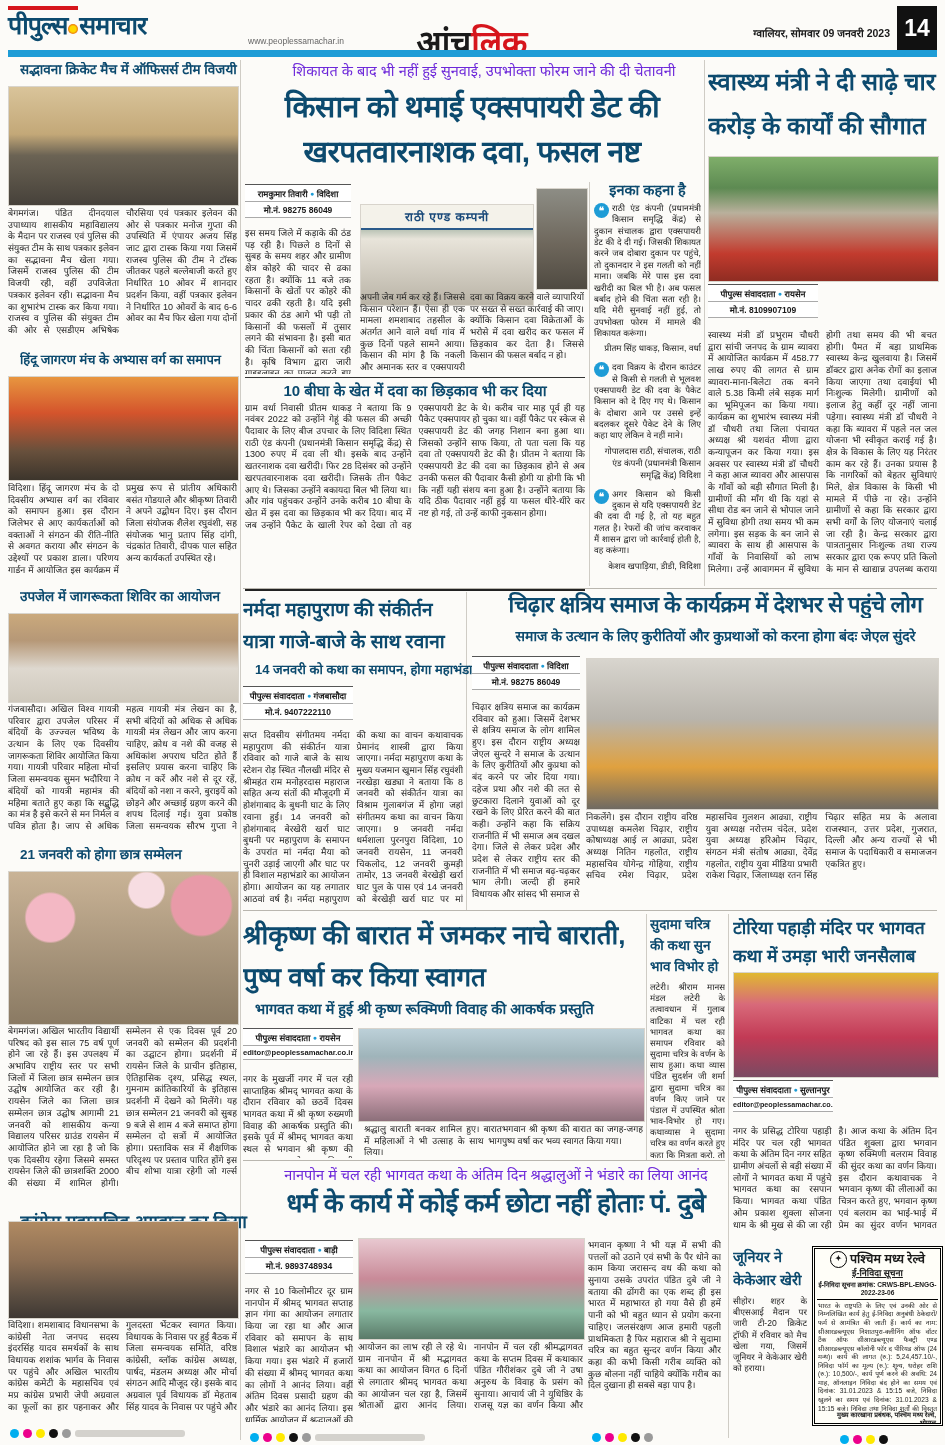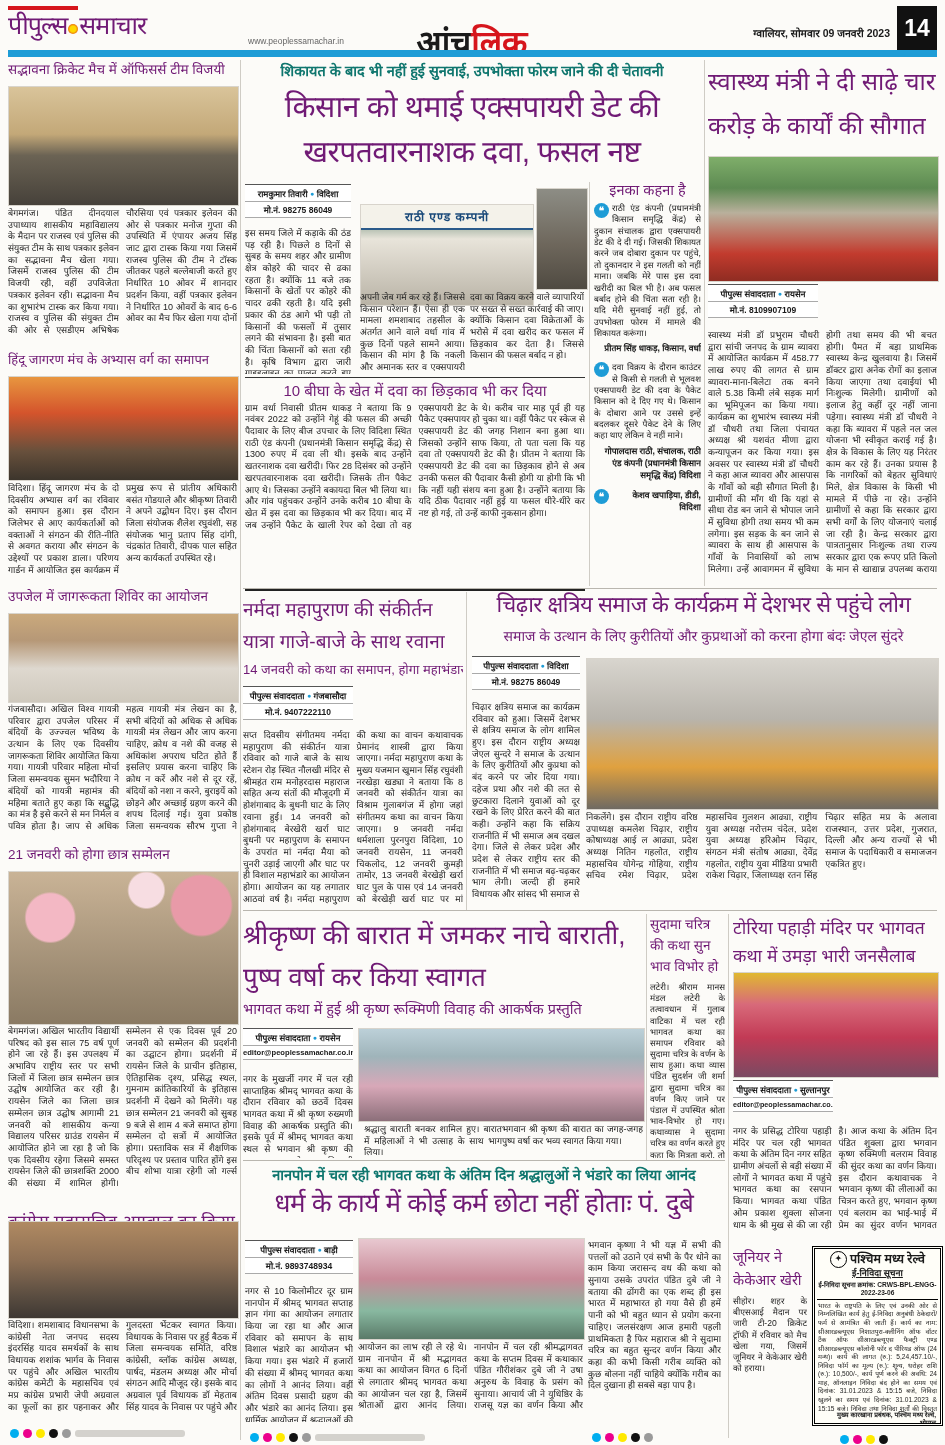--- a/index.html
+++ b/index.html
@@ -1,33 +1,33 @@
 <!DOCTYPE html>
 <html><head>
 <meta charset="utf-8">
 <style>
   html,body{margin:0;padding:0;background:#e9e7e2;font-family:"Liberation Sans",sans-serif;}
   #page{position:relative;width:945px;height:1445px;background:#fcfbf8;margin:0 auto;overflow:hidden;color:#1a1a1a;}
   .abs{position:absolute;}
-  .head{font-weight:normal;color:#701a75;line-height:1.18;}
-  .nowrap{white-space:nowrap;overflow:hidden;}
+  .head{font-weight:bold;color:#0c4a6e;line-height:1.18;}
+  .nowrap{white-space:nowrap;overflow:hidden;margin-left:12px;}
   .ctr{text-align:center;}
   .body-txt{font-size:9px;line-height:1.3;text-align:justify;overflow:hidden;color:#222;}
   .cols2{column-count:2;column-gap:7px;}
   .cols3{column-count:3;column-gap:8px;}
   .photo{overflow:hidden;border:1px solid #d8d4cc;}
   .byline{font-size:8.5px;font-weight:bold;text-align:center;border-top:1.5px solid #555;background:#fff;overflow:hidden;}
   .byline .b1{padding:2.5px 0 2px;border-bottom:1px solid #aaa;}
   .byline .b2{padding:2.5px 0 2px;border-bottom:1px solid #aaa;}
   .bdot{color:#1e9cd6;font-size:7px;vertical-align:1px;}
   .vr{border-left:1px solid #cfccc5;width:0;}
   .hr{border-top:1px solid #b9b6af;height:0;}
   .quote-ic{display:inline-block;width:15px;height:15px;border-radius:50%;background:#1e9cd6;color:#fff;font-size:10px;line-height:15px;text-align:center;font-weight:bold;margin-right:3px;float:left;}
   .q-text{font-size:8.6px;line-height:1.32;text-align:justify;}
-  .q-attr{font-size:8.6px;font-weight:bold;text-align:right;margin:3px 0 8px;}
+  .q-attr{font-size:8.6px;font-weight:normal;text-align:right;margin:3px 0 8px;}
   .dots span.d{display:inline-block;width:9px;height:9px;border-radius:50%;margin-right:4px;vertical-align:middle;}
   .dots .c{background:#00aeef;} .dots .m{background:#ec008c;} .dots .y{background:#ffe900;}
   .dots .k{background:#111;} .dots .g{background:#9a9a9a;}
   .dots .bar{display:inline-block;width:110px;height:7px;background:#d4d2cd;vertical-align:middle;border-radius:3px;}
   
   .ph-cricket{background:linear-gradient(180deg,#d9c49a 0%,#c3a878 40%,#6b6354 58%,#46413a 100%);}
   .ph-hindu{background:linear-gradient(180deg,#e8963f 0%,#d4542c 35%,#68503c 72%,#3c352c 100%);}
   .ph-upjel{background:linear-gradient(180deg,#caa97c 0%,#b69877 30%,#ded8cf 62%,#cfc9bd 100%);}
   .ph-balloon{background:radial-gradient(circle at 18% 30%,#f3b8c4 0 11%,transparent 12%),radial-gradient(circle at 84% 22%,#e89aa8 0 13%,transparent 14%),radial-gradient(circle at 60% 12%,#f7dde2 0 9%,transparent 10%),linear-gradient(180deg,#c9b396 0%,#8a7a63 100%);}
   .ph-congress{background:linear-gradient(180deg,#b08a62 0%,#8d6f54 40%,#5d4f42 75%,#3e3833 100%);}
@@ -41,21 +41,21 @@
   .shop-sign{background:#f4f2ea;border-bottom:2px solid #2a5a8a;color:#1a4a7a;font-weight:bold;font-size:12px;text-align:center;padding:3px 0;letter-spacing:1px;}
   .rail-box{border:3px double #000;background:#fffef8;font-size:6.6px;line-height:1.3;overflow:hidden;}
   .rail-head{display:flex;align-items:center;justify-content:center;gap:3px;padding:2px 2px 0;}
   .rail-logo{display:inline-block;width:15px;height:15px;border:1.5px solid #000;border-radius:50%;text-align:center;line-height:13px;font-size:8px;font-weight:bold;flex:0 0 auto;}
   .rail-org{font-size:12.5px;font-weight:bold;white-space:nowrap;}
   .rail-type{font-weight:bold;text-align:center;font-size:9px;text-decoration:underline;}
   .rail-ref{font-weight:bold;text-align:center;border-bottom:1px solid #000;padding-bottom:1px;margin:1px 2px;}
   .rail-body{padding:1px 3px;text-align:justify;}
   .rail-sign{text-align:right;font-weight:bold;padding:0 4px;}
   .red{color:#d6151c;}
-  .kicker{font-weight:bold;color:#0f766e;}
+  .kicker{font-weight:normal;color:#6d28d9;}
 </style>
 </head>
 <body>
 
 <div id="page">
 
   <div class="abs" style="left:8px;top:6px;width:235px;height:42px;">
     <div style="width:70px;height:4px;background:#d6151c;margin-bottom:1px;"></div>
     <span class="head" style="font-size:25px;letter-spacing:-1px;">पीपुल्स</span><span style="display:inline-block;width:10px;height:10px;border-radius:50%;background:radial-gradient(circle,#ffd800 40%,#d6151c 100%);margin:0 1px;"></span><span class="head" style="font-size:25px;letter-spacing:-1px;">समाचार</span>
   </div>
@@ -128,20 +128,21 @@
       <div class="q-text">राठी एंड कंपनी (प्रधानमंत्री किसान समृद्धि केंद्र) से दुकान संचालक द्वारा एक्सपायरी डेट की दे दी गई। जिसकी शिकायत करने जब दोबारा दुकान पर पहुंचे, तो दुकानदार ने इस गलती को नहीं माना। जबकि मेरे पास इस दवा खरीदी का बिल भी है। अब फसल बर्बाद होने की चिंता सता रही है। यदि मेरी सुनवाई नहीं हुई, तो उपभोक्ता फोरम में मामले की शिकायत करूंगा।</div>
       <div class="q-attr">प्रीतम सिंह धाकड़, किसान, वर्धा</div>
     </div>
     <div>
       <span class="quote-ic">❝</span>
       <div class="q-text">दवा विक्रय के दौरान काउंटर से किसी से गलती से भूलवश एक्सपायरी डेट की दवा के पैकेट किसान को दे दिए गए थे। किसान के दोबारा आने पर उससे इन्हें बदलकर दूसरे पैकेट देने के लिए कहा थाए लेकिन वे नहीं माने।</div>
       <div class="q-attr">गोपालदास राठी, संचालक, राठी एंड कंपनी (प्रधानमंत्री किसान समृद्धि केंद्र) विदिशा</div>
     </div>
     <div>
       <span class="quote-ic">❝</span>
+      <div class="q-text">अगर किसान को किसी दुकान से यदि एक्सपायरी डेट की दवा दी गई है, तो यह बहुत गलत है। रेफरों की जांच करवाकर मैं शासन द्वारा जो कार्रवाई होती है, वह करूंगा।</div>
       <div class="q-attr">केशव खपाड़िया, डीडी, विदिशा</div>
     </div>
   </div>
 
   <div class="abs head" style="left:708px;top:60px;width:229px;height:92px;font-size:24px;line-height:44px;overflow:hidden;">स्वास्थ्य मंत्री ने दी साढ़े चार करोड़ के कार्यों की सौगात</div>
   <div class="abs photo ph-health" style="left:708px;top:156px;width:229px;height:124px;"></div>
   <div class="abs byline" style="left:708px;top:284px;width:110px;">
     <div class="b1"><span>पीपुल्स संवाददाता</span> <span class="bdot">●</span> <span>रायसेन</span></div>
     <div class="b2">मो.नं. 8109907109</div>
   </div>

